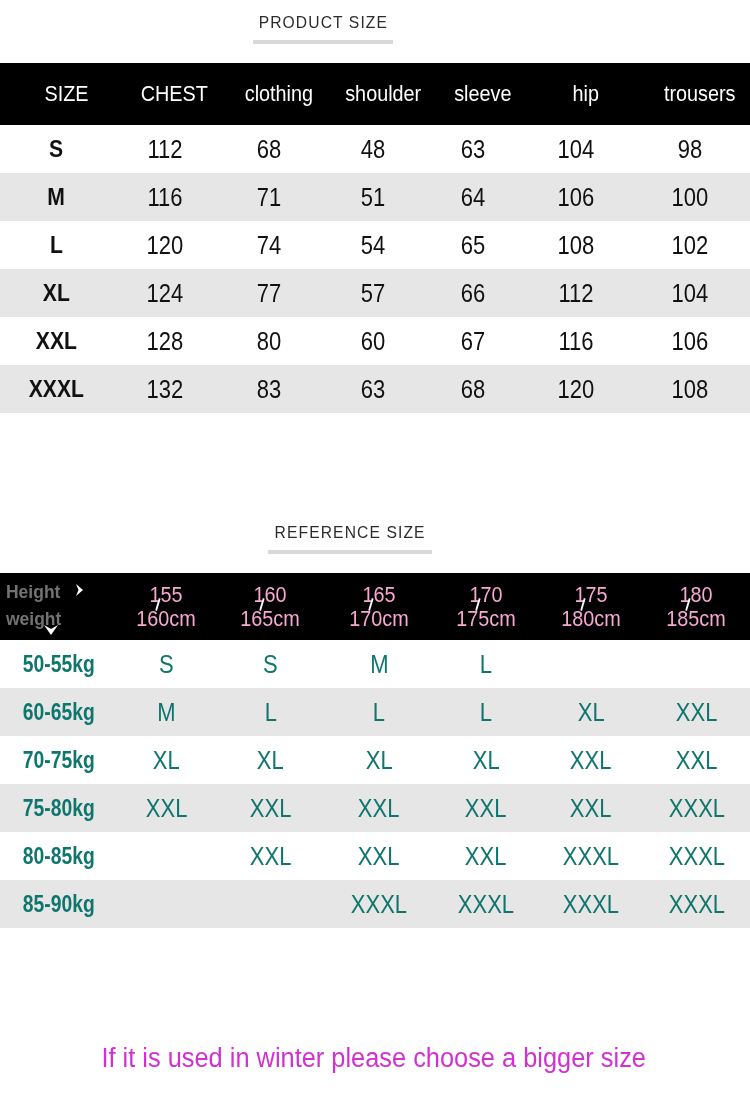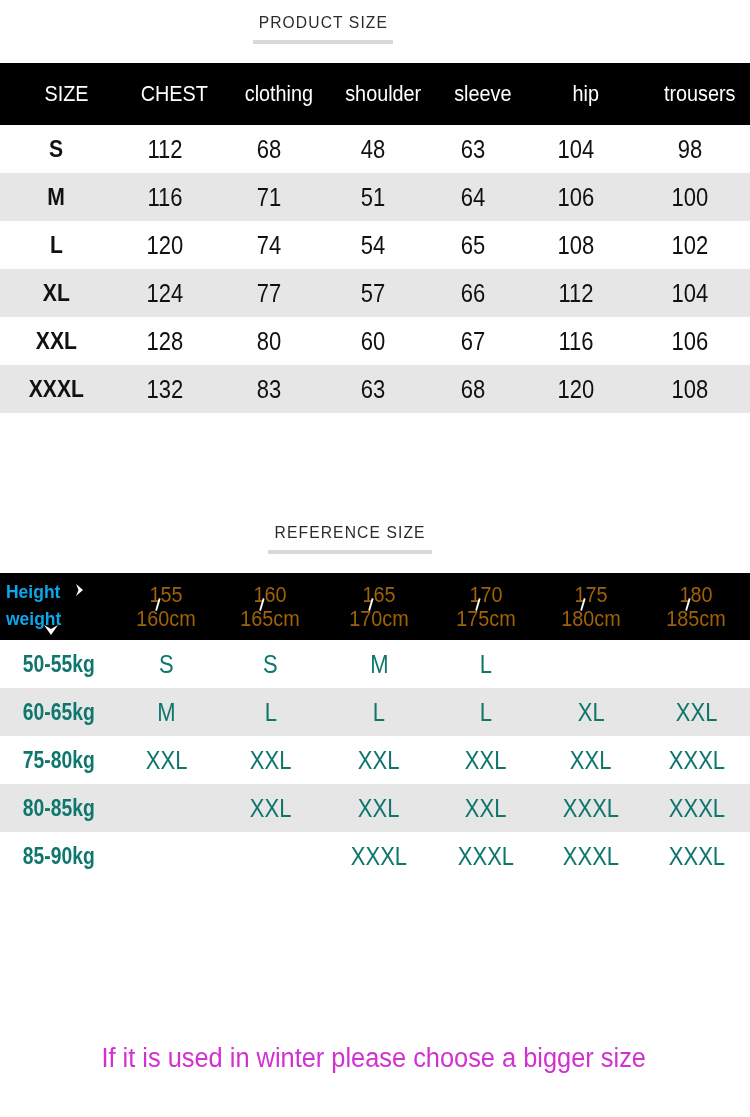--- a/index.html
+++ b/index.html
@@ -46,33 +46,33 @@
     text-align:center; vertical-align:middle; color:#111;
     font-size:25px;
   }
   #product-table td span { display:inline-block; transform:scaleX(0.88); transform-origin:center; }
   #product-table td.sz { font-weight:bold; font-size:24px; }
 
   
   #reference-table { top:573px; }
   #reference-table .hdr-row { background:#000; height:67px; }
   #reference-table .hdr-cell {
-    color:#a16207; text-align:center; vertical-align:middle; font-weight:400;
+    color:#f9a8d4; text-align:center; vertical-align:middle; font-weight:400;
     font-size:22px; line-height:1.05; white-space:nowrap;
   }
   #reference-table .hdr-cell .frac { display:inline-block; transform:scaleX(0.9); }
   #reference-table .hdr-cell .frac .top { display:block; }
   #reference-table .hdr-cell .frac .bot { display:block; position:relative; }
   #reference-table .hdr-cell .frac .slash {
     position:absolute; left:50%; top:-9px; transform:translateX(-10px) rotate(18deg);
     width:2px; height:13px; background:#fff;
   }
   
   .corner {
-    position:relative; background:#000; color:#0ea5e9;
+    position:relative; background:#000; color:#737373;
     text-align:center; vertical-align:middle;
   }
   .corner .c-h {
     position:absolute; left:6px; top:8px; font-size:19px;
     transform:scaleX(0.92); transform-origin:left center; white-space:nowrap;
   }
   .corner .c-w {
     position:absolute; left:6px; top:35px; font-size:19px;
     transform:scaleX(0.92); transform-origin:left center; white-space:nowrap;
   }
@@ -258,20 +258,29 @@
       <tr>
         <td class="wt"><span>60-65kg</span></td>
         <td><span>M</span></td>
         <td><span>L</span></td>
         <td><span>L</span></td>
         <td><span>L</span></td>
         <td><span>XL</span></td>
         <td><span>XXL</span></td>
       </tr>
       <tr>
+        <td class="wt"><span>70-75kg</span></td>
+        <td><span>XL</span></td>
+        <td><span>XL</span></td>
+        <td><span>XL</span></td>
+        <td><span>XL</span></td>
+        <td><span>XXL</span></td>
+        <td><span>XXL</span></td>
+      </tr>
+      <tr>
         <td class="wt"><span>75-80kg</span></td>
         <td><span>XXL</span></td>
         <td><span>XXL</span></td>
         <td><span>XXL</span></td>
         <td><span>XXL</span></td>
         <td><span>XXL</span></td>
         <td><span>XXXL</span></td>
       </tr>
       <tr>
         <td class="wt"><span>80-85kg</span></td>

